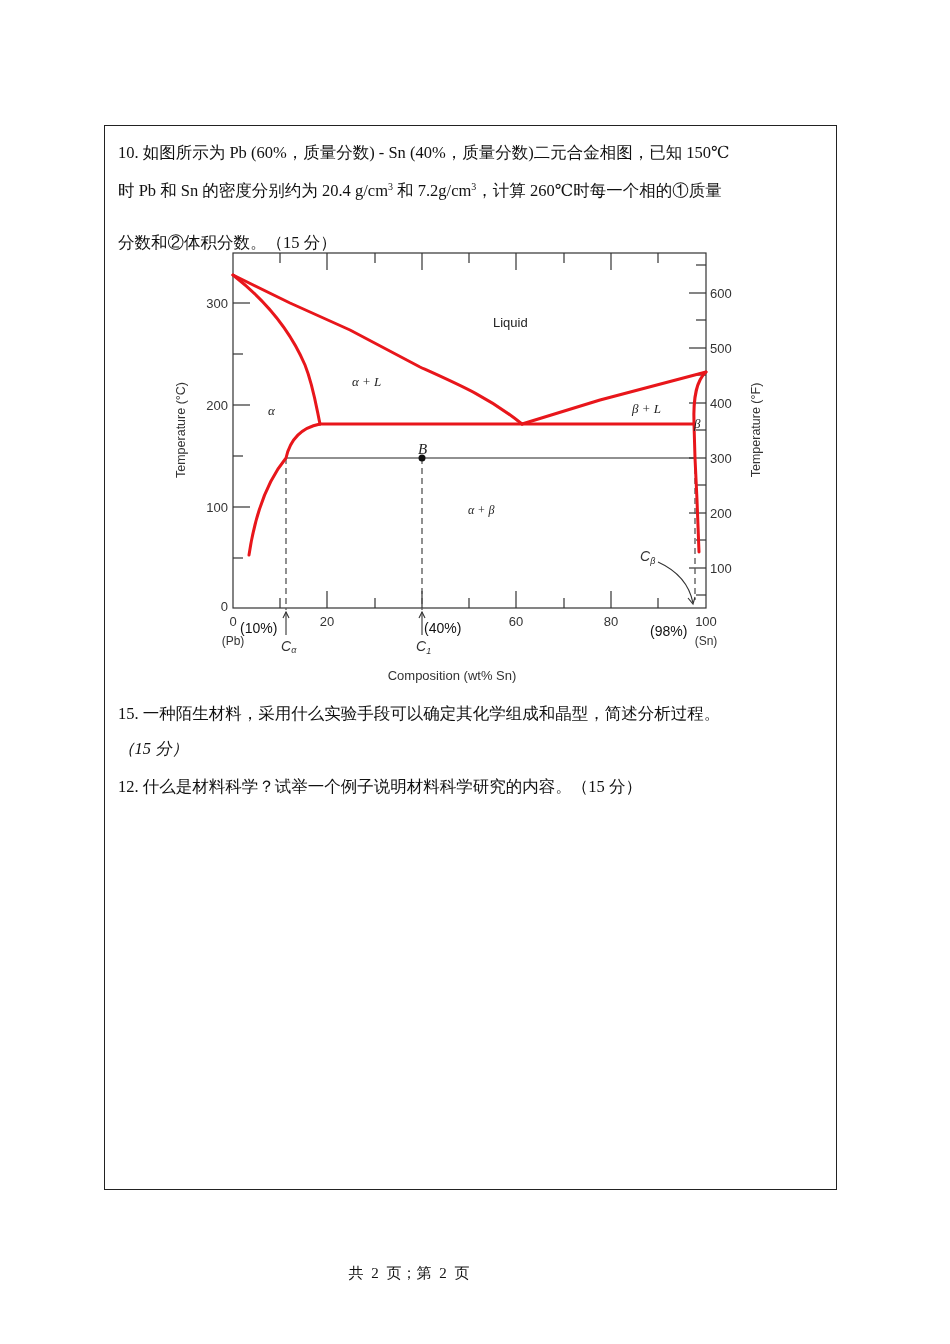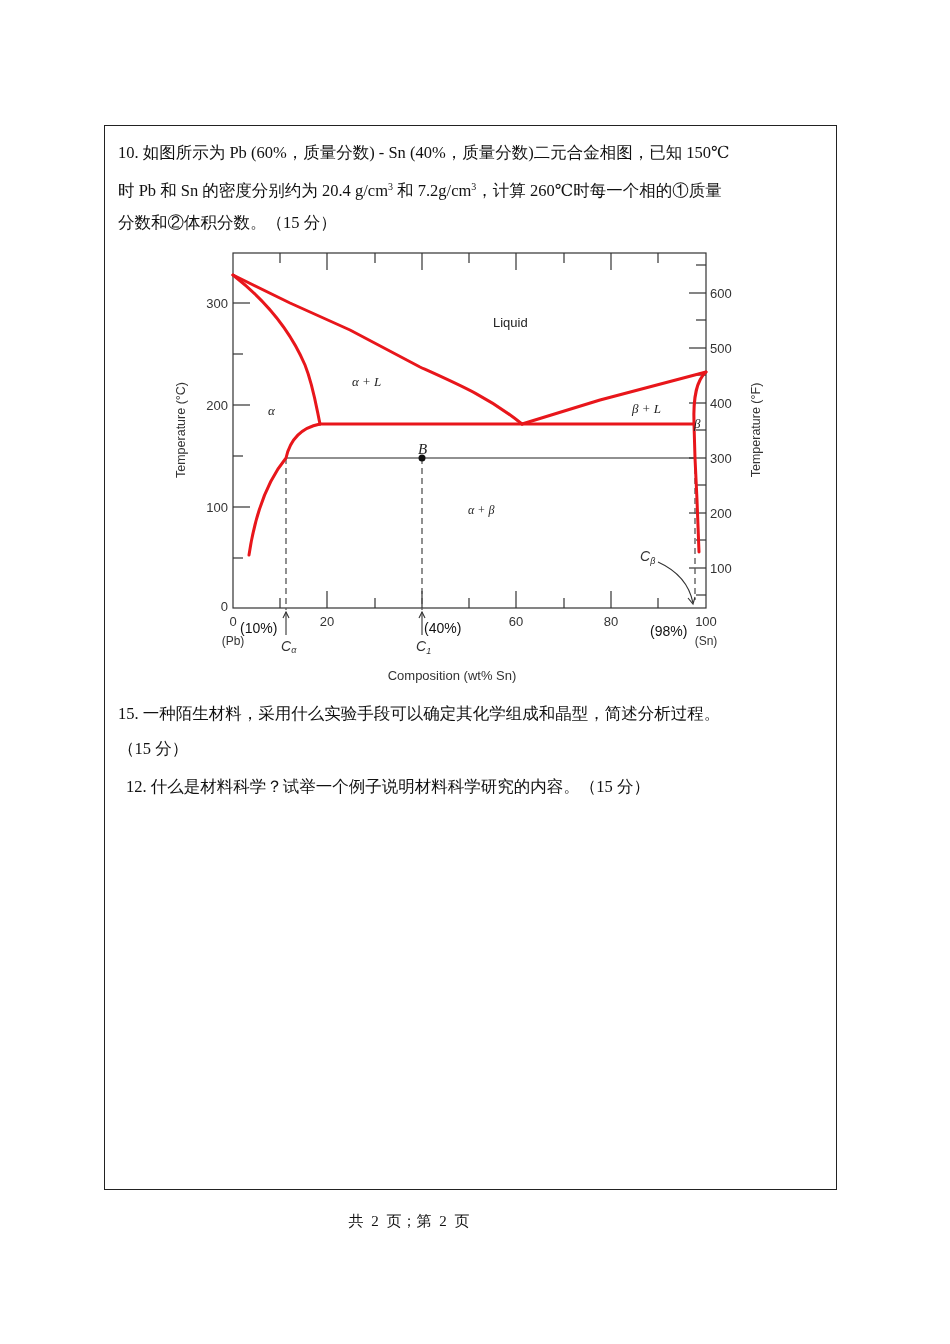--- a/index.html
+++ b/index.html
@@ -1,32 +1,32 @@
 <!DOCTYPE html>
 <html><head>
 <meta charset="utf-8">
 <style>
   html, body { margin:0; padding:0; background:#ffffff; }
   body { width:950px; height:1344px; position:relative; font-family:"DejaVu Serif","Liberation Serif",serif; color:#111; }
   .frame { position:absolute; left:104px; top:125px; width:733px; height:1065px; border:1px solid #222; box-sizing:border-box; }
   .qtext { position:absolute; left:118px; font-size:16.5px; line-height:21px; white-space:nowrap; font-family:"Liberation Serif","DejaVu Serif",serif; }
   .qtext sup { font-size:10px; vertical-align:6px; line-height:0; }
-  .footer { position:absolute; top:1212px; left:0; width:818px; text-align:center; font-size:15px; font-family:"Liberation Serif","DejaVu Serif",serif; word-spacing:4px; }
+  .footer { position:absolute; top:1264px; left:0; width:818px; text-align:center; font-size:15px; font-family:"Liberation Serif","DejaVu Serif",serif; word-spacing:4px; }
   svg text { font-family:"Liberation Sans","DejaVu Sans",sans-serif; }
   .ital { font-family:"Liberation Serif","DejaVu Serif",serif; font-style:italic; }
   .serif { font-family:"Liberation Serif","DejaVu Serif",serif; }
 </style>
 </head>
 <body>
 
 <div class="frame"></div>
 
 <div class="qtext" style="top:142px;">10. 如图所示为 Pb (60%，质量分数) - Sn (40%，质量分数)二元合金相图，已知 150℃</div>
 <div class="qtext" style="top:180px;"><span>时 Pb  和  Sn  的密度分别约为 20.4 g/cm</span><sup>3</sup><span> 和 7.2g/cm</span><sup>3</sup><span>，计算 260℃时每一个相的①质量</span></div>
-<div class="qtext" style="top:212px;">分数和②体积分数。（15 分）</div>
+<div class="qtext" style="top:232px;">分数和②体积分数。（15 分）</div>
 
 <svg style="position:absolute;left:0;top:0;" width="950" height="700" viewBox="0 0 950 700">
 
   <rect x="233" y="253" width="473" height="355" fill="none" stroke="#333" stroke-width="1.2"></rect>
 
   <g stroke="#333" stroke-width="1.2">
     <line x1="233" y1="303" x2="250" y2="303"></line>
     <line x1="233" y1="354" x2="243" y2="354"></line>
     <line x1="233" y1="405" x2="250" y2="405"></line>
     <line x1="233" y1="456" x2="243" y2="456"></line>
@@ -156,16 +156,16 @@
     <text x="650" y="636">(98%)</text>
   </g>
   <g class="ital" font-size="14" fill="#333">
     <text x="281" y="651">C<tspan font-size="9" dy="2">α</tspan></text>
     <text x="416" y="651">C<tspan font-size="9" dy="3">1</tspan></text>
     <text x="640" y="561">C<tspan font-size="9" dy="3">β</tspan></text>
   </g>
 </svg>
 
 <div class="qtext" style="top:703px;">15. 一种陌生材料，采用什么实验手段可以确定其化学组成和晶型，简述分析过程。</div>
-<div class="qtext" style="top:738px;">（15 分）</div>
-<div class="qtext" style="top:776px;margin-left:8px;">12. 什么是材料科学？试举一个例子说明材料科学研究的内容。（15 分）</div>
+<div class="qtext" style="top:738px;font-style:italic;">（15 分）</div>
+<div class="qtext" style="top:776px;">12. 什么是材料科学？试举一个例子说明材料科学研究的内容。（15 分）</div>
 
 <div class="footer">共 2 页；第 2 页</div>
 
 </body></html>

